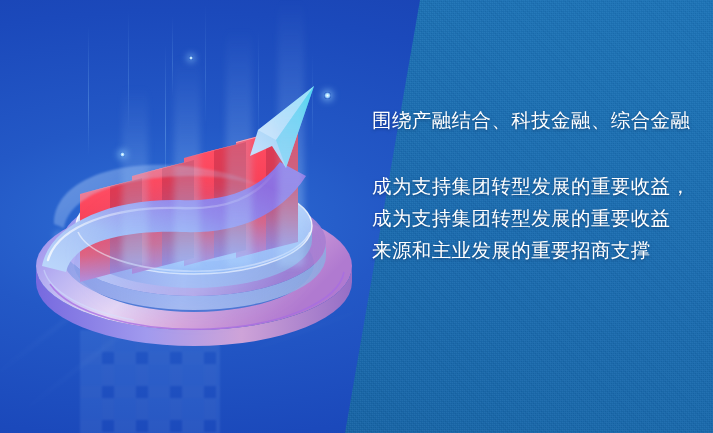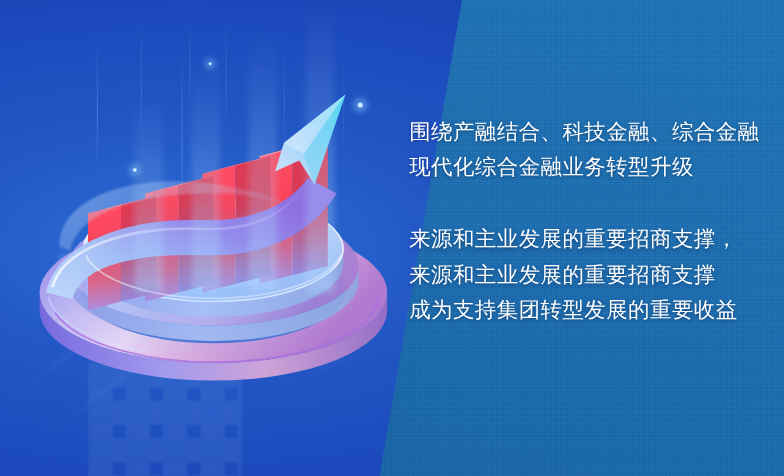--- a/index.html
+++ b/index.html
@@ -313,24 +313,23 @@
     </svg>
   </div>
 
   <div class="bg-right-wedge"></div>
   <div class="bg-noise"></div>
 
   <div class="textcol">
 
     <div class="para first">
       <span class="ln">围绕产融结合、科技金融、综合金融</span>
-      <span class="ln">现代化综合金融业务转型升级</span>
     </div>
 
     <div class="para second">
-      <span class="ln">来源和主业发展的重要招商支撑，</span>
+      <span class="ln">成为支持集团转型发展的重要收益，</span>
+      <span class="ln">成为支持集团转型发展的重要收益</span>
       <span class="ln">来源和主业发展的重要招商支撑</span>
-      <span class="ln">成为支持集团转型发展的重要收益</span>
     </div>
 
   </div>
 
 </div>
 
 </body></html>

